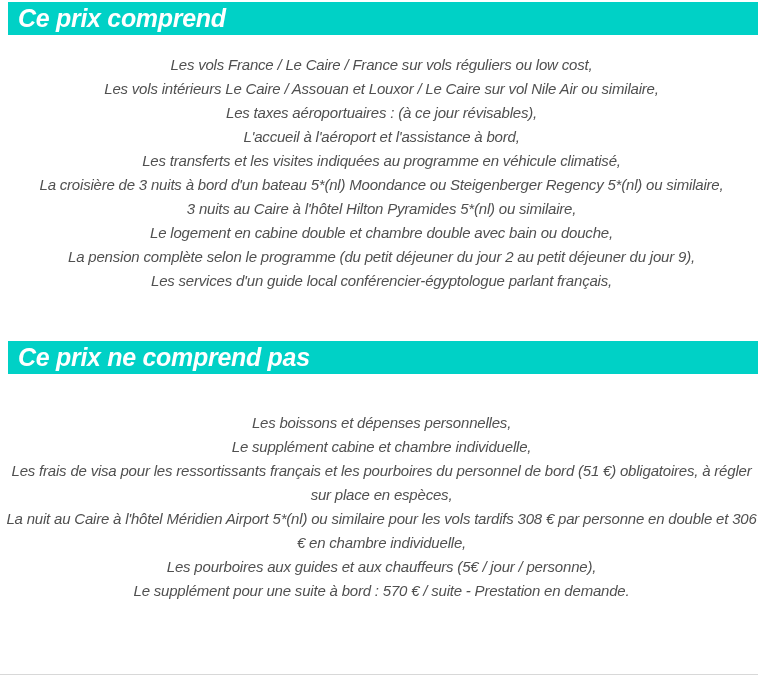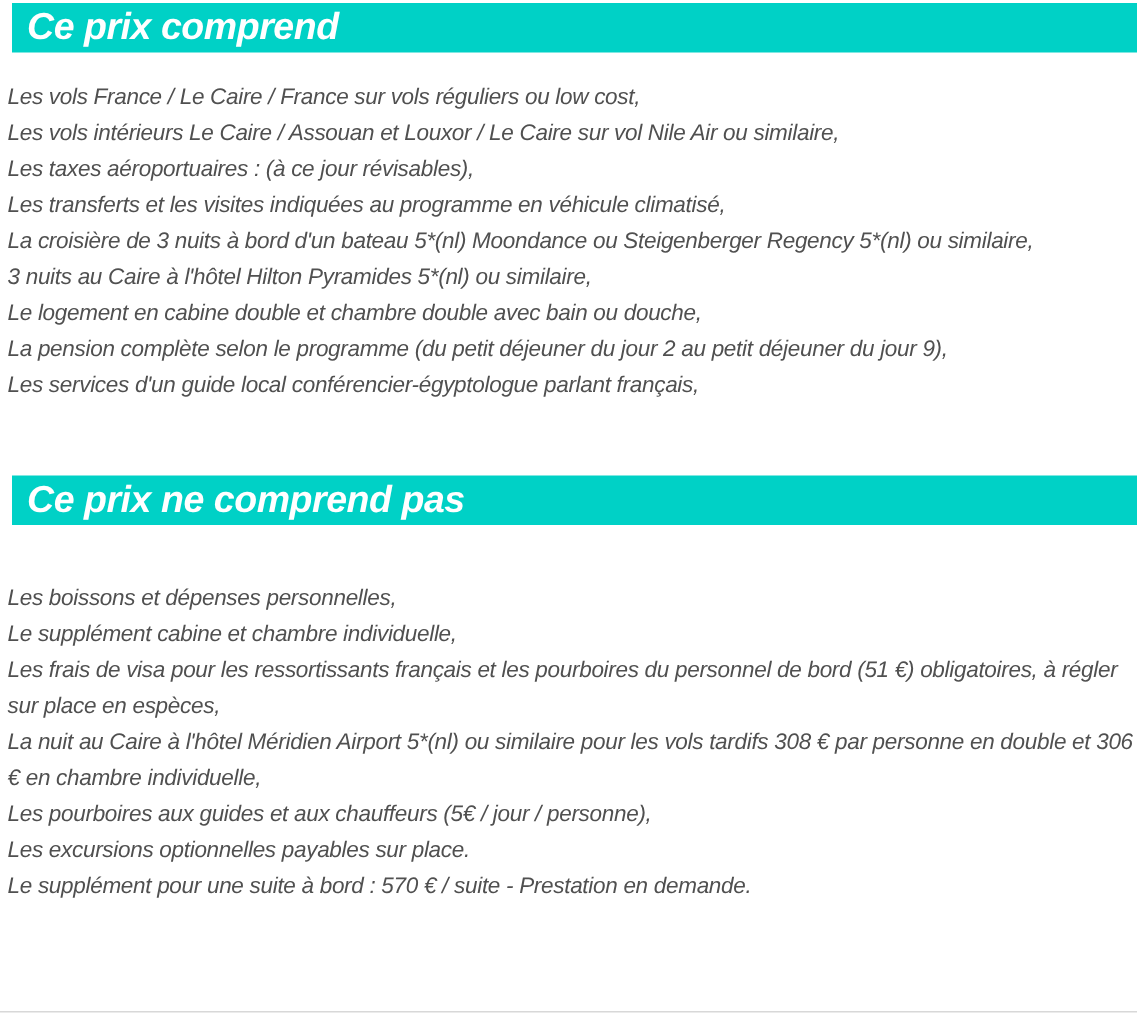--- a/index.html
+++ b/index.html
@@ -4,20 +4,21 @@
 <style>
   * { margin: 0; padding: 0; box-sizing: border-box; }
   html, body { background: #ffffff; }
   .page {
     position: relative;
     width: 758px;
     height: 676px;
     background: #ffffff;
     overflow: hidden;
     font-family: "Liberation Sans", sans-serif;
+    text-align: center;
   }
   .banner {
     margin-left: 8px;
     height: 33px;
     background: #00d1c6;
     display: flex;
     align-items: center;
     padding-left: 10px;
   }
   .banner h2 {
@@ -62,20 +63,21 @@
       <h2>Ce prix comprend</h2>
     </header>
     <div class="items">
 
         <p>Les vols France / Le Caire / France sur vols réguliers ou low cost,</p>
 
         <p>Les vols intérieurs Le Caire / Assouan et Louxor / Le Caire sur vol Nile Air ou similaire,</p>
 
         <p>Les taxes aéroportuaires : (à ce jour révisables),</p>
 
+        <p>L'accueil à l'aéroport et l'assistance à bord,</p>
 
         <p>Les transferts et les visites indiquées au programme en véhicule climatisé,</p>
 
         <p>La croisière de 3 nuits à bord d'un bateau 5*(nl) Moondance ou Steigenberger Regency 5*(nl) ou similaire,</p>
 
         <p>3 nuits au Caire à l'hôtel Hilton Pyramides 5*(nl) ou similaire,</p>
 
 
         <p>Le logement en cabine double et chambre double avec bain ou douche,</p>
 
@@ -95,21 +97,20 @@
         <p>Les boissons et dépenses personnelles,</p>
 
         <p>Le supplément cabine et chambre individuelle,</p>
 
         <p>Les frais de visa pour les ressortissants français et les pourboires du personnel de bord (51 €) obligatoires, à régler sur place en espèces,</p>
 
         <p>La nuit au Caire à l'hôtel Méridien Airport 5*(nl) ou similaire pour les vols tardifs 308 € par personne en double et 306 € en chambre individuelle,</p>
 
         <p>Les pourboires aux guides et aux chauffeurs (5€ / jour / personne),</p>
 
-        <p>Les excursions optionnelles payables sur place.</p>
 
         <p>Le supplément pour une suite à bord : 570 € / suite - Prestation en demande.</p>
       </div>
   </section>
 
   <div class="bottom-line"></div>
 
 </div>
 
 </body></html>

